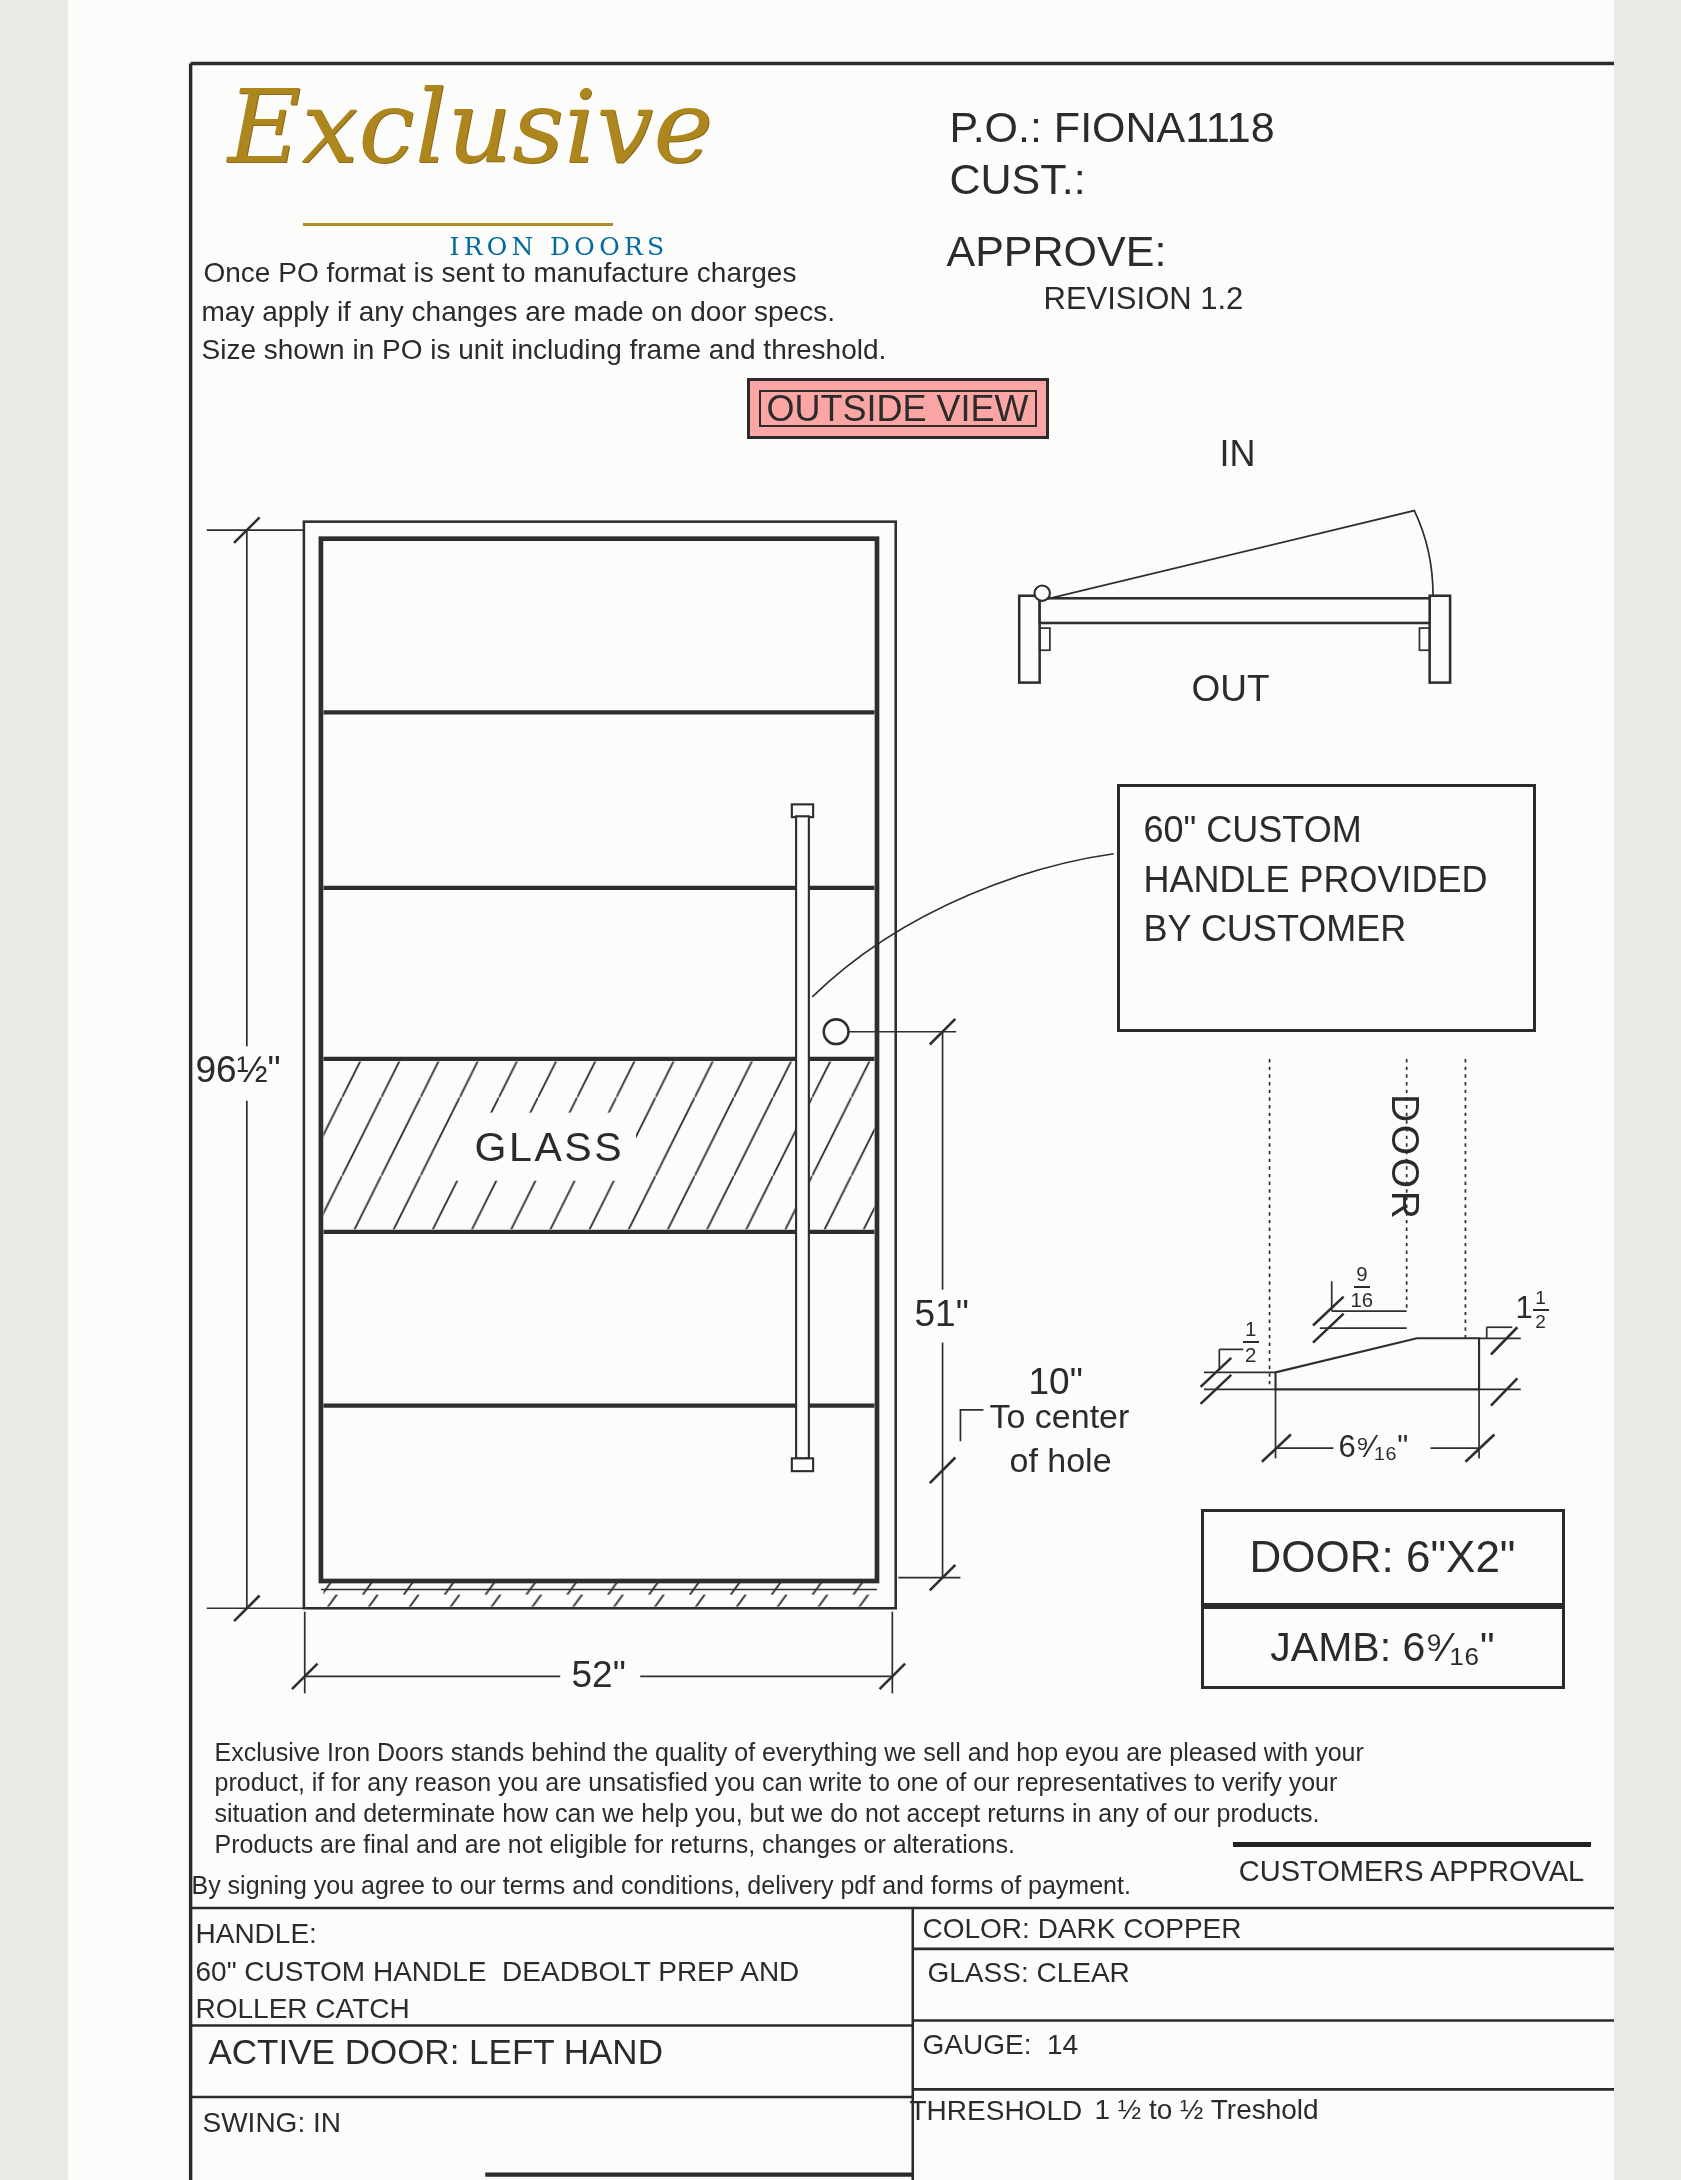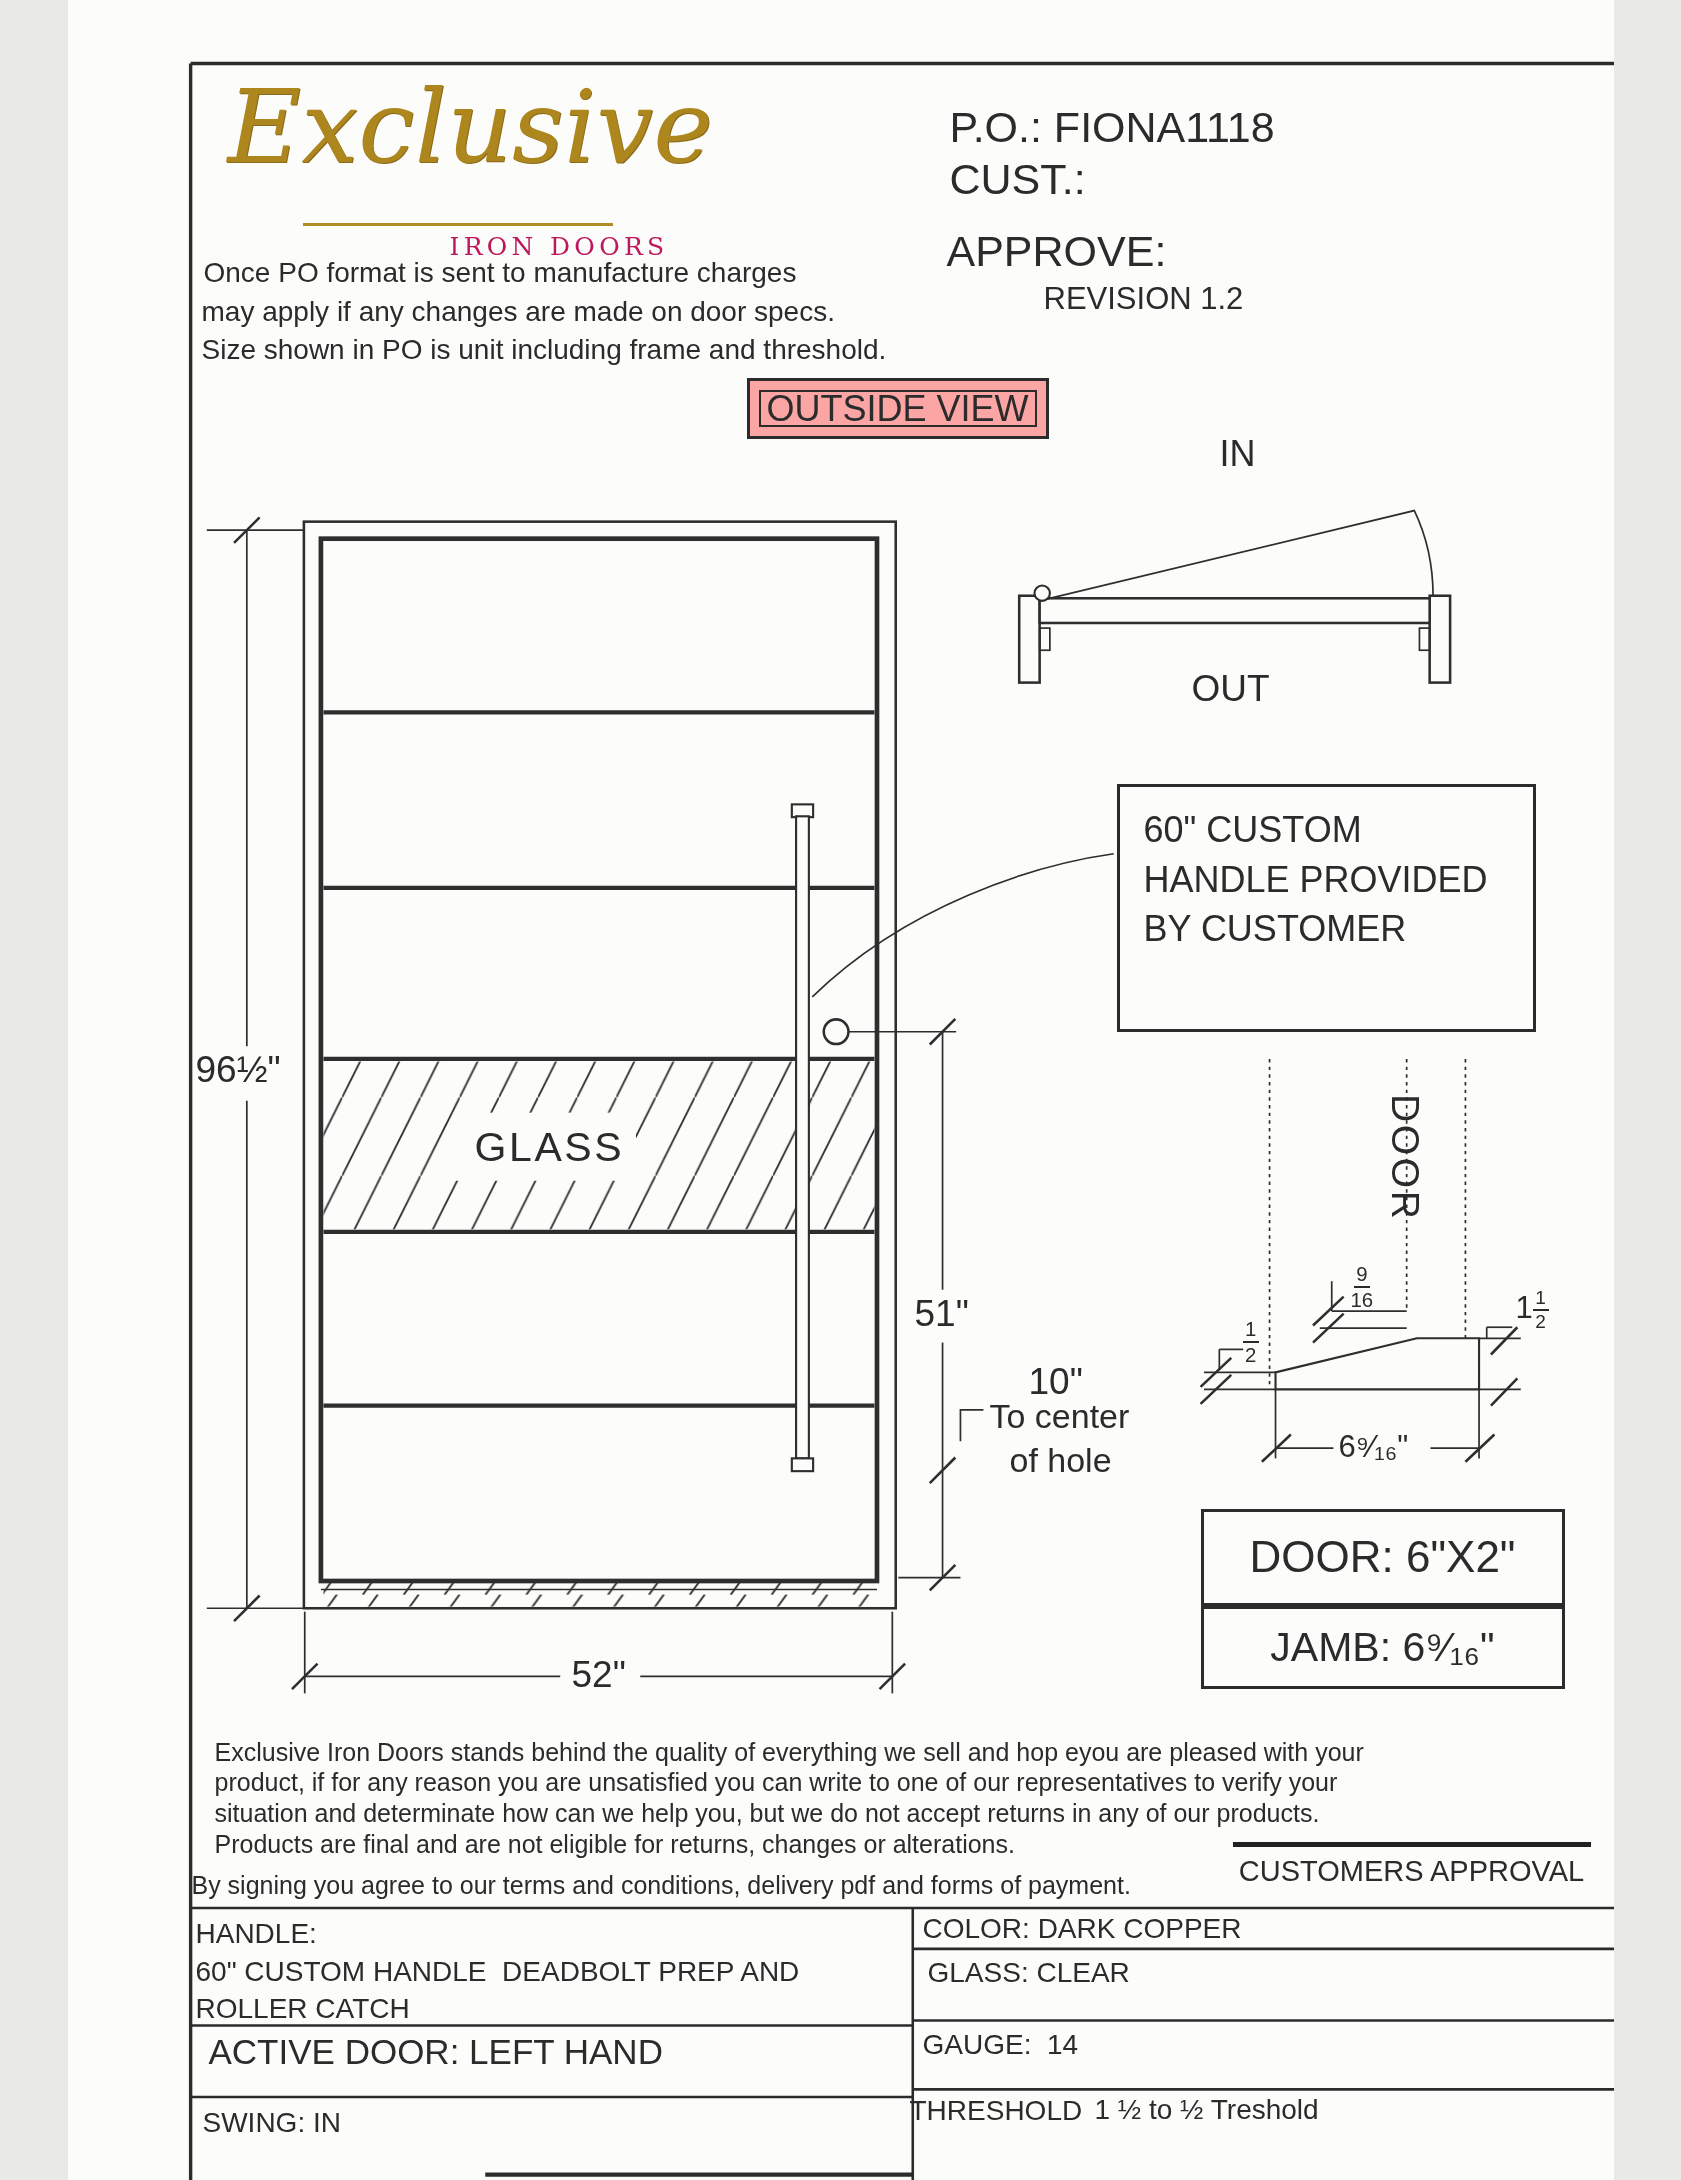--- a/index.html
+++ b/index.html
@@ -9,21 +9,21 @@
     color:#2b2b2b; overflow:hidden; margin:0 auto;
   }
   svg.lines { position:absolute; left:0; top:0; width:1681px; height:2181px; }
   .lbl { position:absolute; color:#2b2b2b; white-space:pre; line-height:1.15; }
   .logo-script {
     position:absolute; font-family:"DejaVu Serif","Liberation Serif",serif;
     font-style:italic; color:#ad871d; text-shadow:0.9px 0.9px 0 #8a6a1c;
   }
   .logo-sub {
     position:absolute; font-family:"DejaVu Serif","Liberation Serif",serif;
-    color:#be185d; letter-spacing:4.3px;
+    color:#0369a1; letter-spacing:4.3px;
   }
   .logo-rule { position:absolute; background:#b08d22; }
   .dblbox { position:absolute; border:3.4px solid #2b2b2b; padding:9px; background:#fca5a5; }
   .dblbox .inner { border:2.1px solid #2b2b2b; width:100%; height:100%;
     display:flex; align-items:center; justify-content:center; }
   .plainbox { position:absolute; border:3px solid #2b2b2b; background:#fcfcfa; }
   .centerbox { display:flex; align-items:center; justify-content:center; }
   .vfrac { display:inline-flex; flex-direction:column; align-items:center;
     line-height:1; vertical-align:middle; }
   .vfrac .num { border-bottom:2.1px solid #2b2b2b; padding:0 2.6px 1.7px; }

